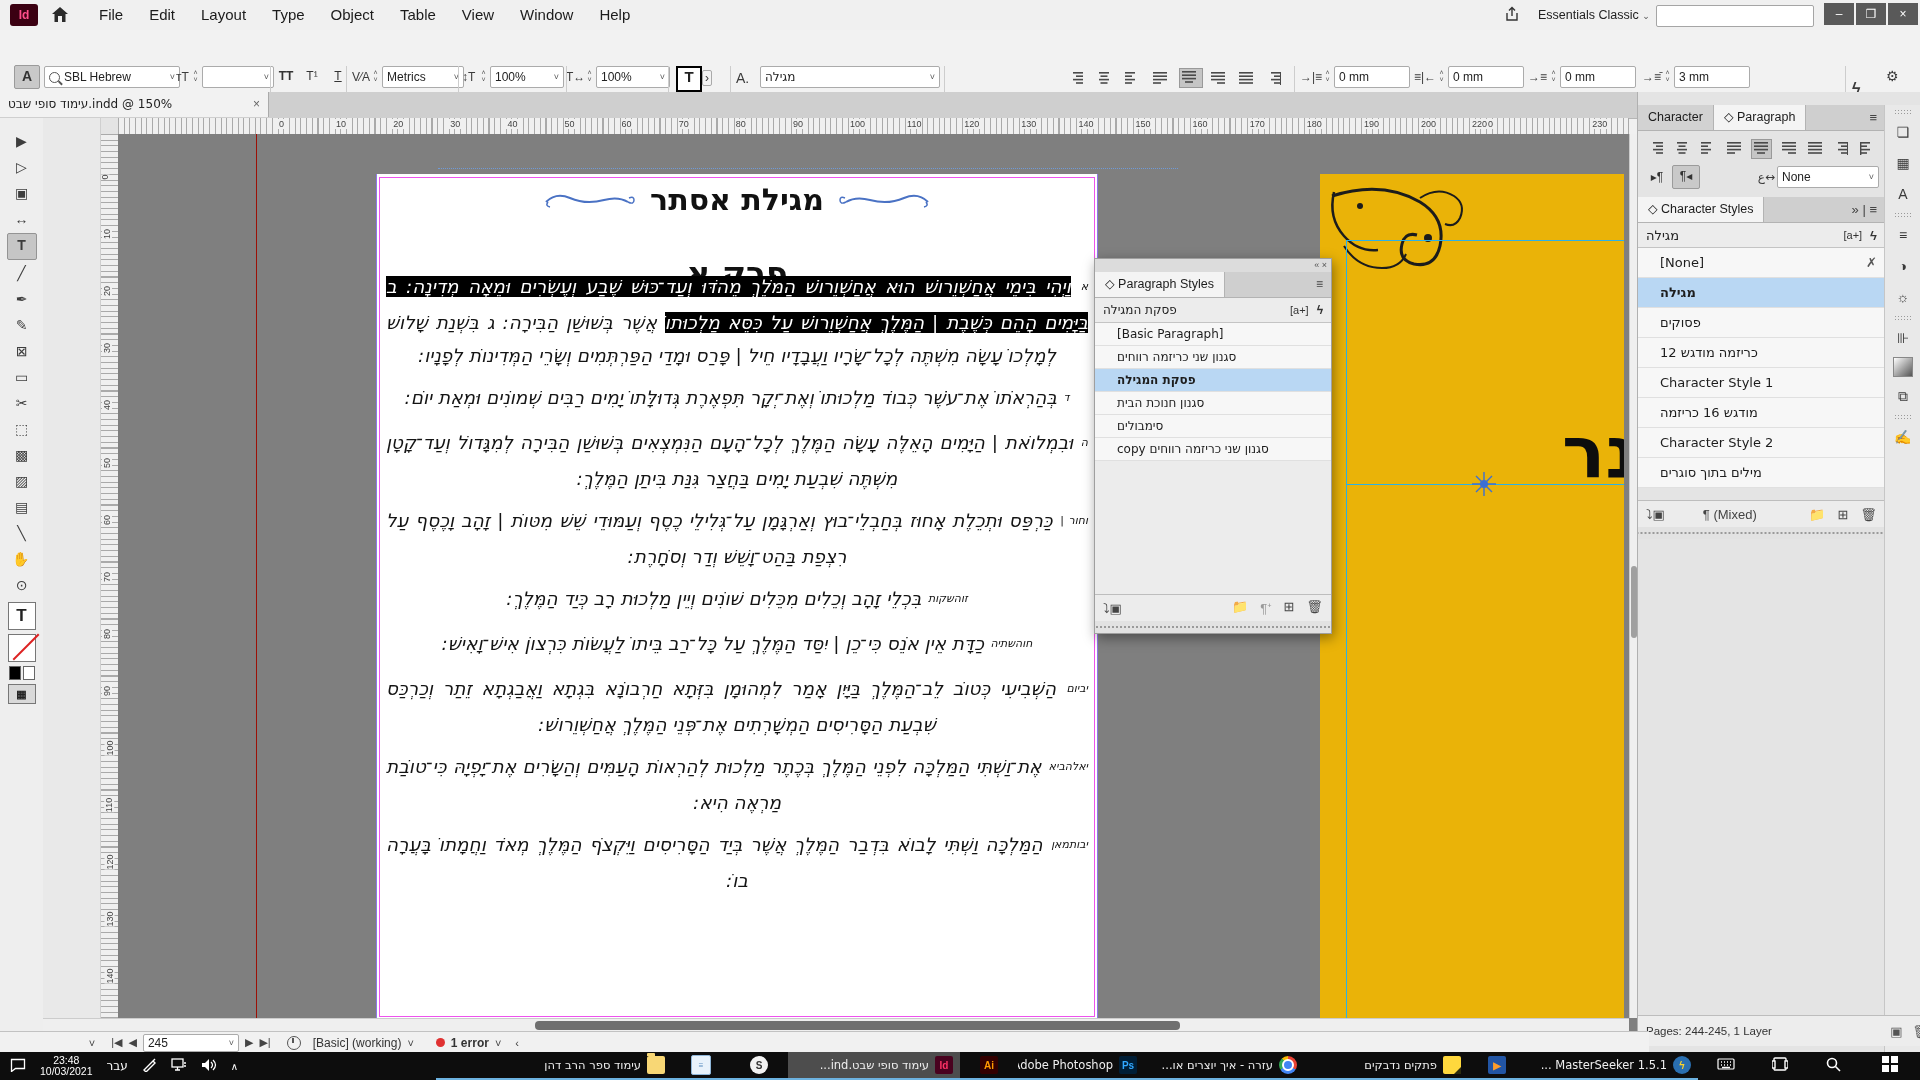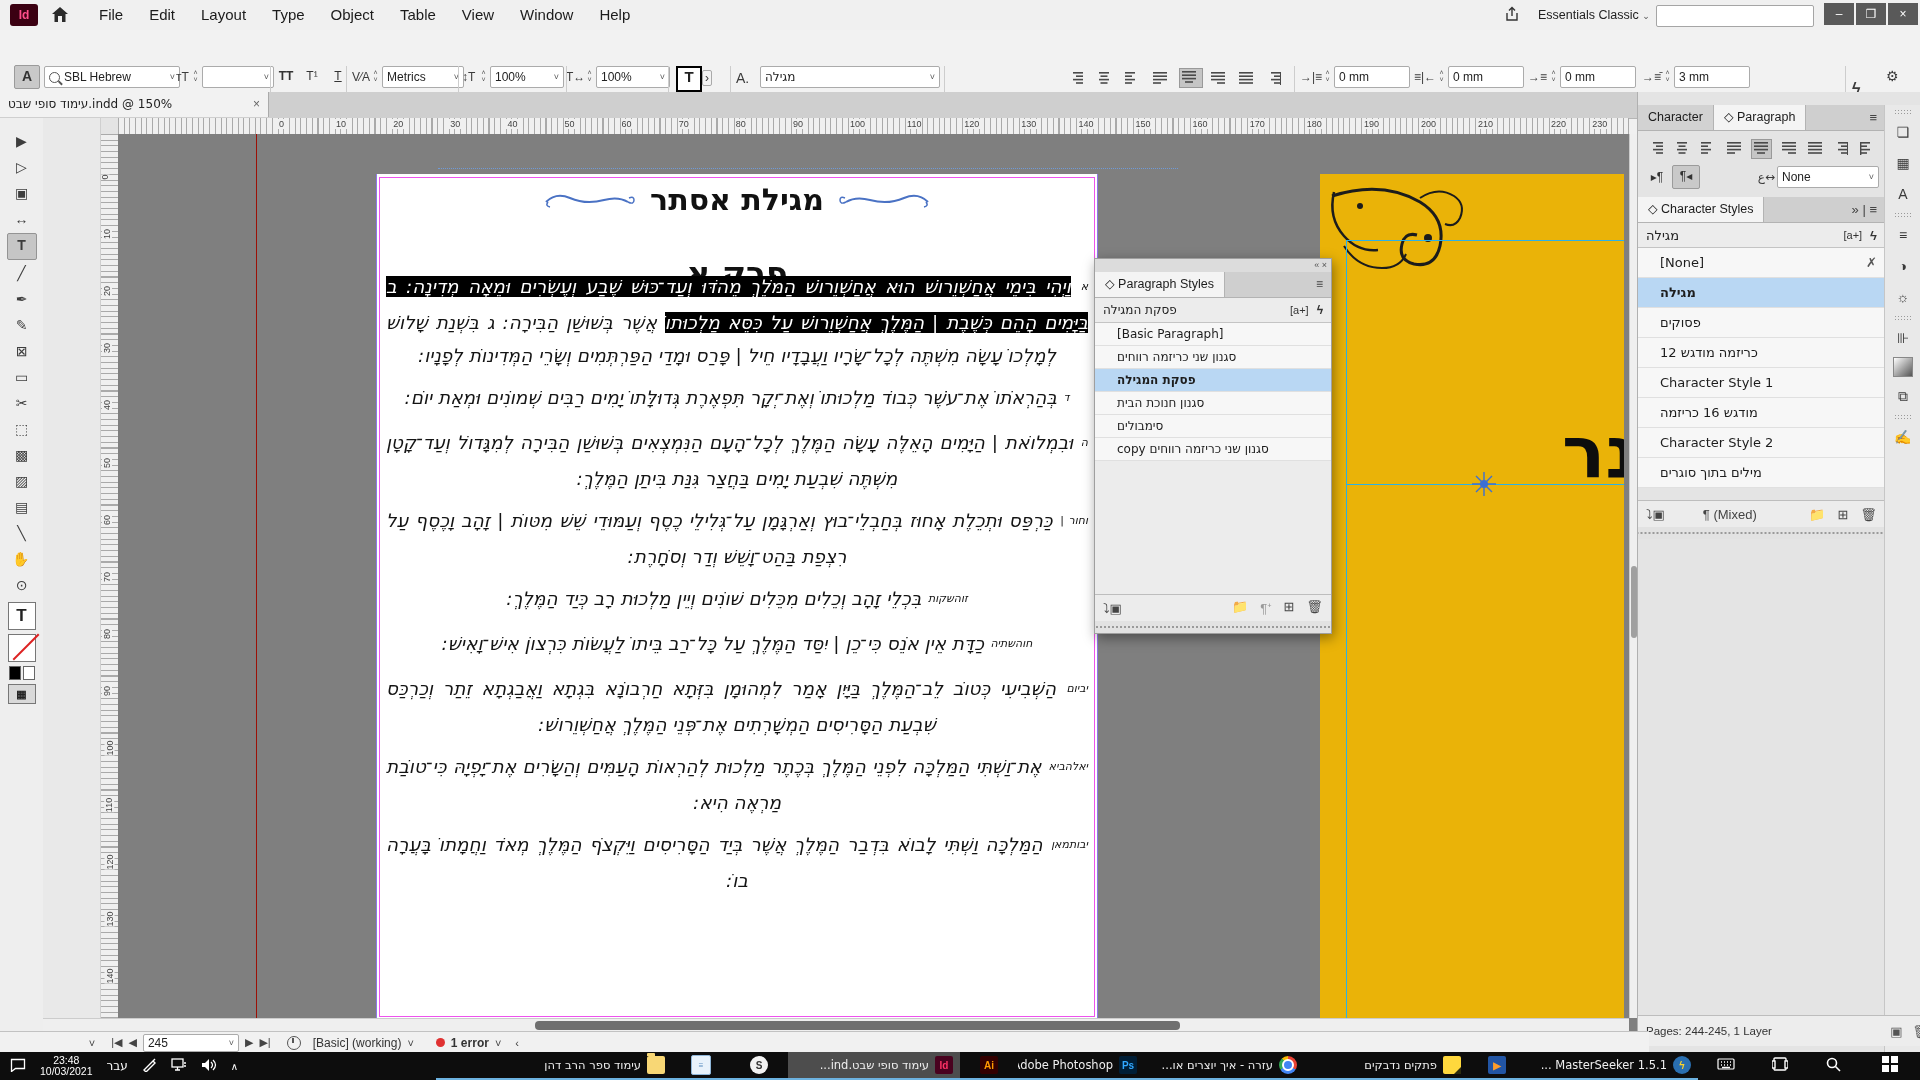--- a/index.html
+++ b/index.html
@@ -405,21 +405,21 @@
       <span class="hnum" style="left: 845.2px;">120</span>
       <span class="hnum" style="left: 902.3px;">130</span>
       <span class="hnum" style="left: 959.4px;">140</span>
       <span class="hnum" style="left: 1016.5px;">150</span>
       <span class="hnum" style="left: 1073.6px;">160</span>
       <span class="hnum" style="left: 1130.7px;">170</span>
       <span class="hnum" style="left: 1187.8px;">180</span>
       <span class="hnum" style="left: 1244.9px;">190</span>
       <span class="hnum" style="left: 1302px;">200</span>
       <span class="hnum" style="left: 1359.1px;">210</span>
-      <span class="hnum" style="left: 1432px; text-align: right;">220</span>
+      <span class="hnum" style="left: 1353px; text-align: right;">220</span>
       <span class="hnum" style="left: 1473.3px;">230</span>
     </div>
   <div id="vruler" class="abs">
       <span class="vnum" style="top: 38px;">0</span>
       <span class="vnum" style="top: 95.1px;">10</span>
       <span class="vnum" style="top: 152.2px;">20</span>
       <span class="vnum" style="top: 209.3px;">30</span>
       <span class="vnum" style="top: 266.4px;">40</span>
       <span class="vnum" style="top: 323.5px;">50</span>
       <span class="vnum" style="top: 380.6px;">60</span>

